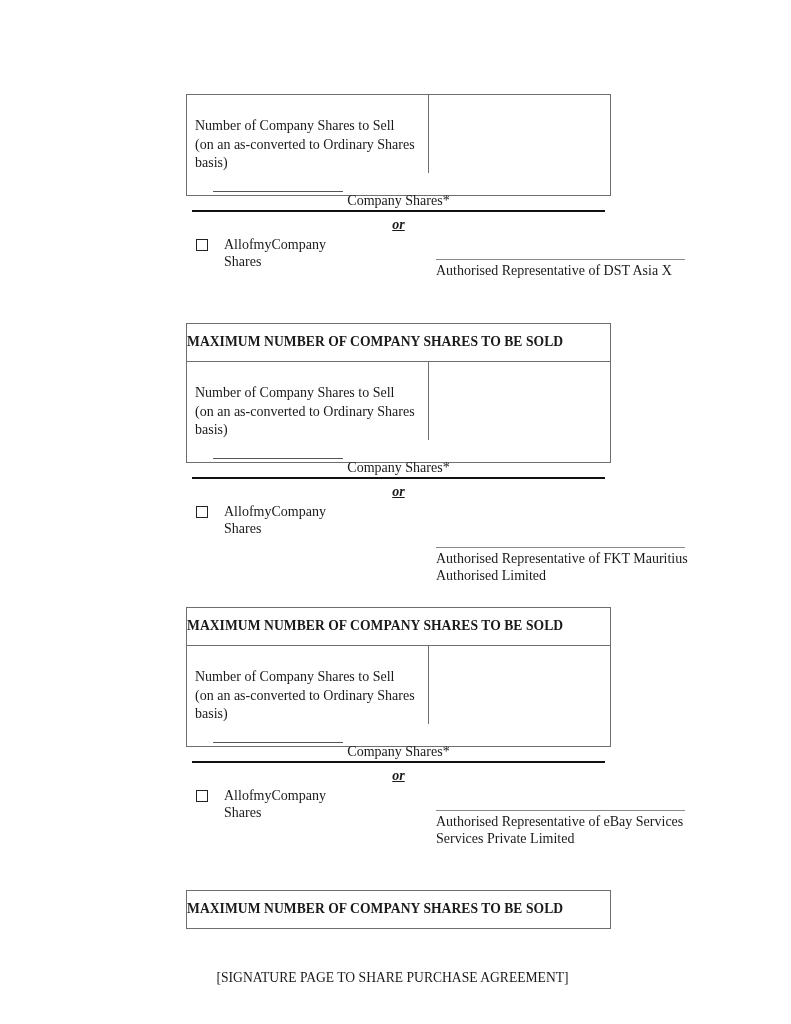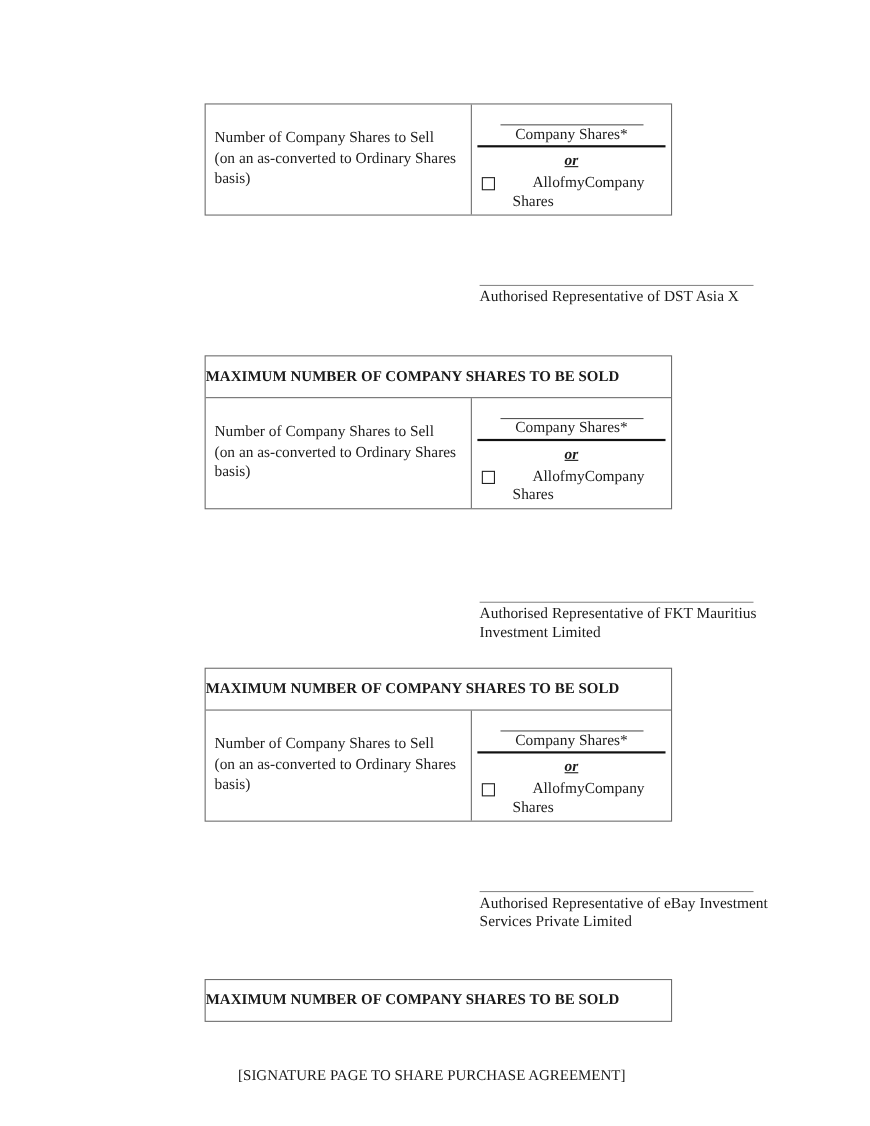--- a/index.html
+++ b/index.html
@@ -2,31 +2,31 @@
 <html><head>
 <meta charset="utf-8">
 <style>
   html, body { margin:0; padding:0; background:#ffffff; }
   body { width:791px; height:1024px; position:relative; overflow:hidden;
          font-family:"Liberation Serif", "DejaVu Serif", serif; color:#1a1a1a; font-size:14px; }
   .box { position:absolute; left:186px; width:425px; border:1px solid #6e6e6e; box-sizing:border-box; }
   .header { height:37px; border-bottom:1px solid #6e6e6e; font-weight:bold;
             font-size:13.6px; line-height:36px; letter-spacing:0.05px; }
   .header.only { border-bottom:none; }
-  .row { display:flex; height:100px; }
+  .row { display:flex; height:100px;flex-direction:column; }
   .left { width:242px; border-right:1px solid #6e6e6e; padding:22px 0 0 8px; box-sizing:border-box;
           line-height:18.5px; font-size:14px; }
   .right { flex:1; position:relative; }
   .blank-line { position:absolute; left:26px; width:130px; top:18px; border-top:1px solid #555; }
   .cs-label { position:absolute; left:0; right:0; top:20px; text-align:center; font-size:14px; }
   .thick-line { position:absolute; left:5px; right:5px; top:37px; border-top:2px solid #111; }
   .or { position:absolute; left:0; right:0; top:44px; text-align:center; font-weight:bold; font-style:italic; font-size:14px;text-decoration:underline; }
   .checkbox { position:absolute; left:9px; top:66px; width:12px; height:12px; border:1px solid #222; box-sizing:border-box; cursor:pointer; }
   .all-text { position:absolute; left:37px; right:6px; top:63px; line-height:17px; font-size:14px; text-align:justify; text-align-last:left; }
-  .all-text .l1 { display:flex; justify-content:center; }
+  .all-text .l1 { display:flex; justify-content:flex-start; }
   .sig { position:absolute; left:436px; width:270px; font-size:14px; line-height:17px; }
   .sig .line { width:249px; border-top:1px solid #8a8a8a; margin-bottom:2px; }
   .footer { position:absolute; top:970px; left:0; width:791px; text-align:center; font-size:13.6px; padding-left:2px; box-sizing:border-box; left:-4px; }
 </style>
 </head>
 <body>
 
 <div class="box" style="top:94px;">
   <div class="row">
     <div class="left">
@@ -81,21 +81,21 @@
         </div>
         <div>Shares</div>
       </div>
     </div>
   </div>
 </div>
 
 <div class="sig" style="top:526px;margin-top:21px;">
   <div class="line"></div>
   <div>Authorised Representative of FKT Mauritius</div>
-  <div>Investment Limited</div>
+  <div>Authorised Limited</div>
 </div>
 
 <div class="box" style="top:607px;">
   <div class="header">MAXIMUM NUMBER OF COMPANY SHARES TO BE SOLD</div>
   <div class="row">
     <div class="left">
       <div>Number of Company Shares to Sell</div>
       <div>(on an as-converted to Ordinary Shares</div>
       <div>basis)</div>
     </div>
@@ -113,21 +113,21 @@
           <span>Company</span>
         </div>
         <div>Shares</div>
       </div>
     </div>
   </div>
 </div>
 
 <div class="sig" style="top:810px;">
   <div class="line"></div>
-  <div>Authorised Representative of eBay Investment</div>
+  <div>Authorised Representative of eBay Services</div>
   <div>Services Private Limited</div>
 </div>
 
 <div class="box" style="top:890px;">
   <div class="header only">MAXIMUM NUMBER OF COMPANY SHARES TO BE SOLD</div>
 </div>
 
 <div class="footer">[SIGNATURE PAGE TO SHARE PURCHASE AGREEMENT]</div>
 
 </body></html>

